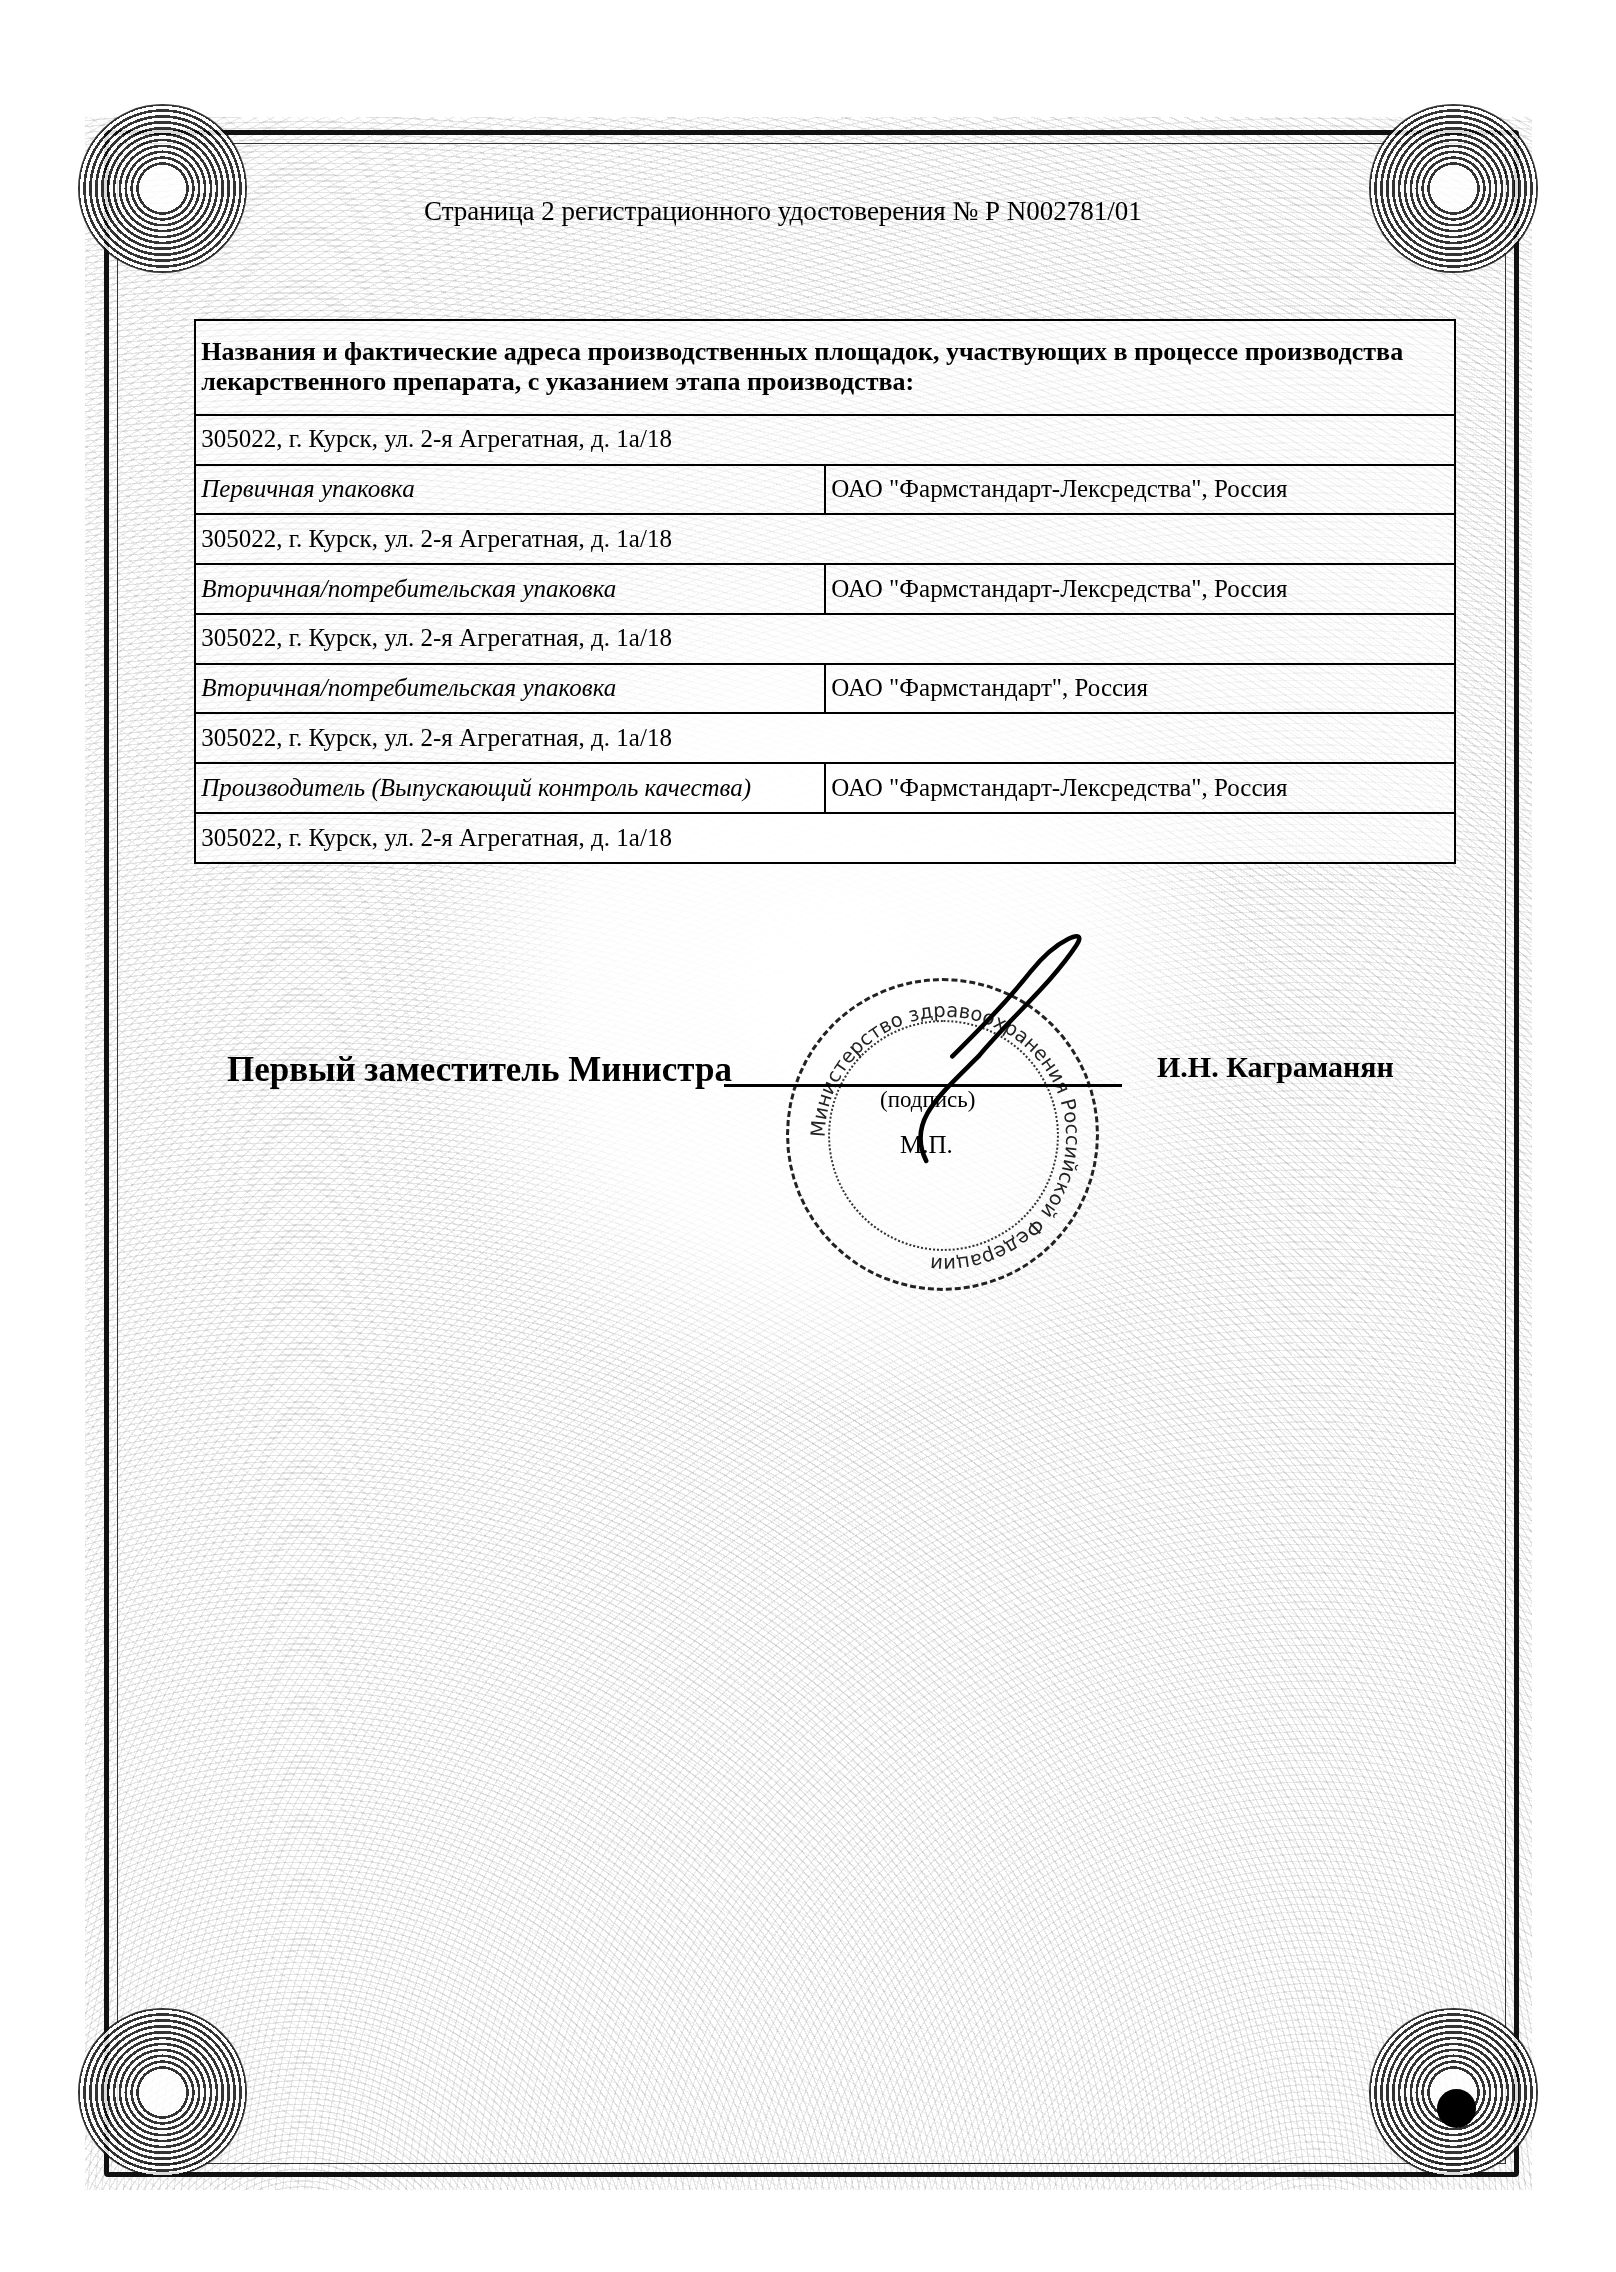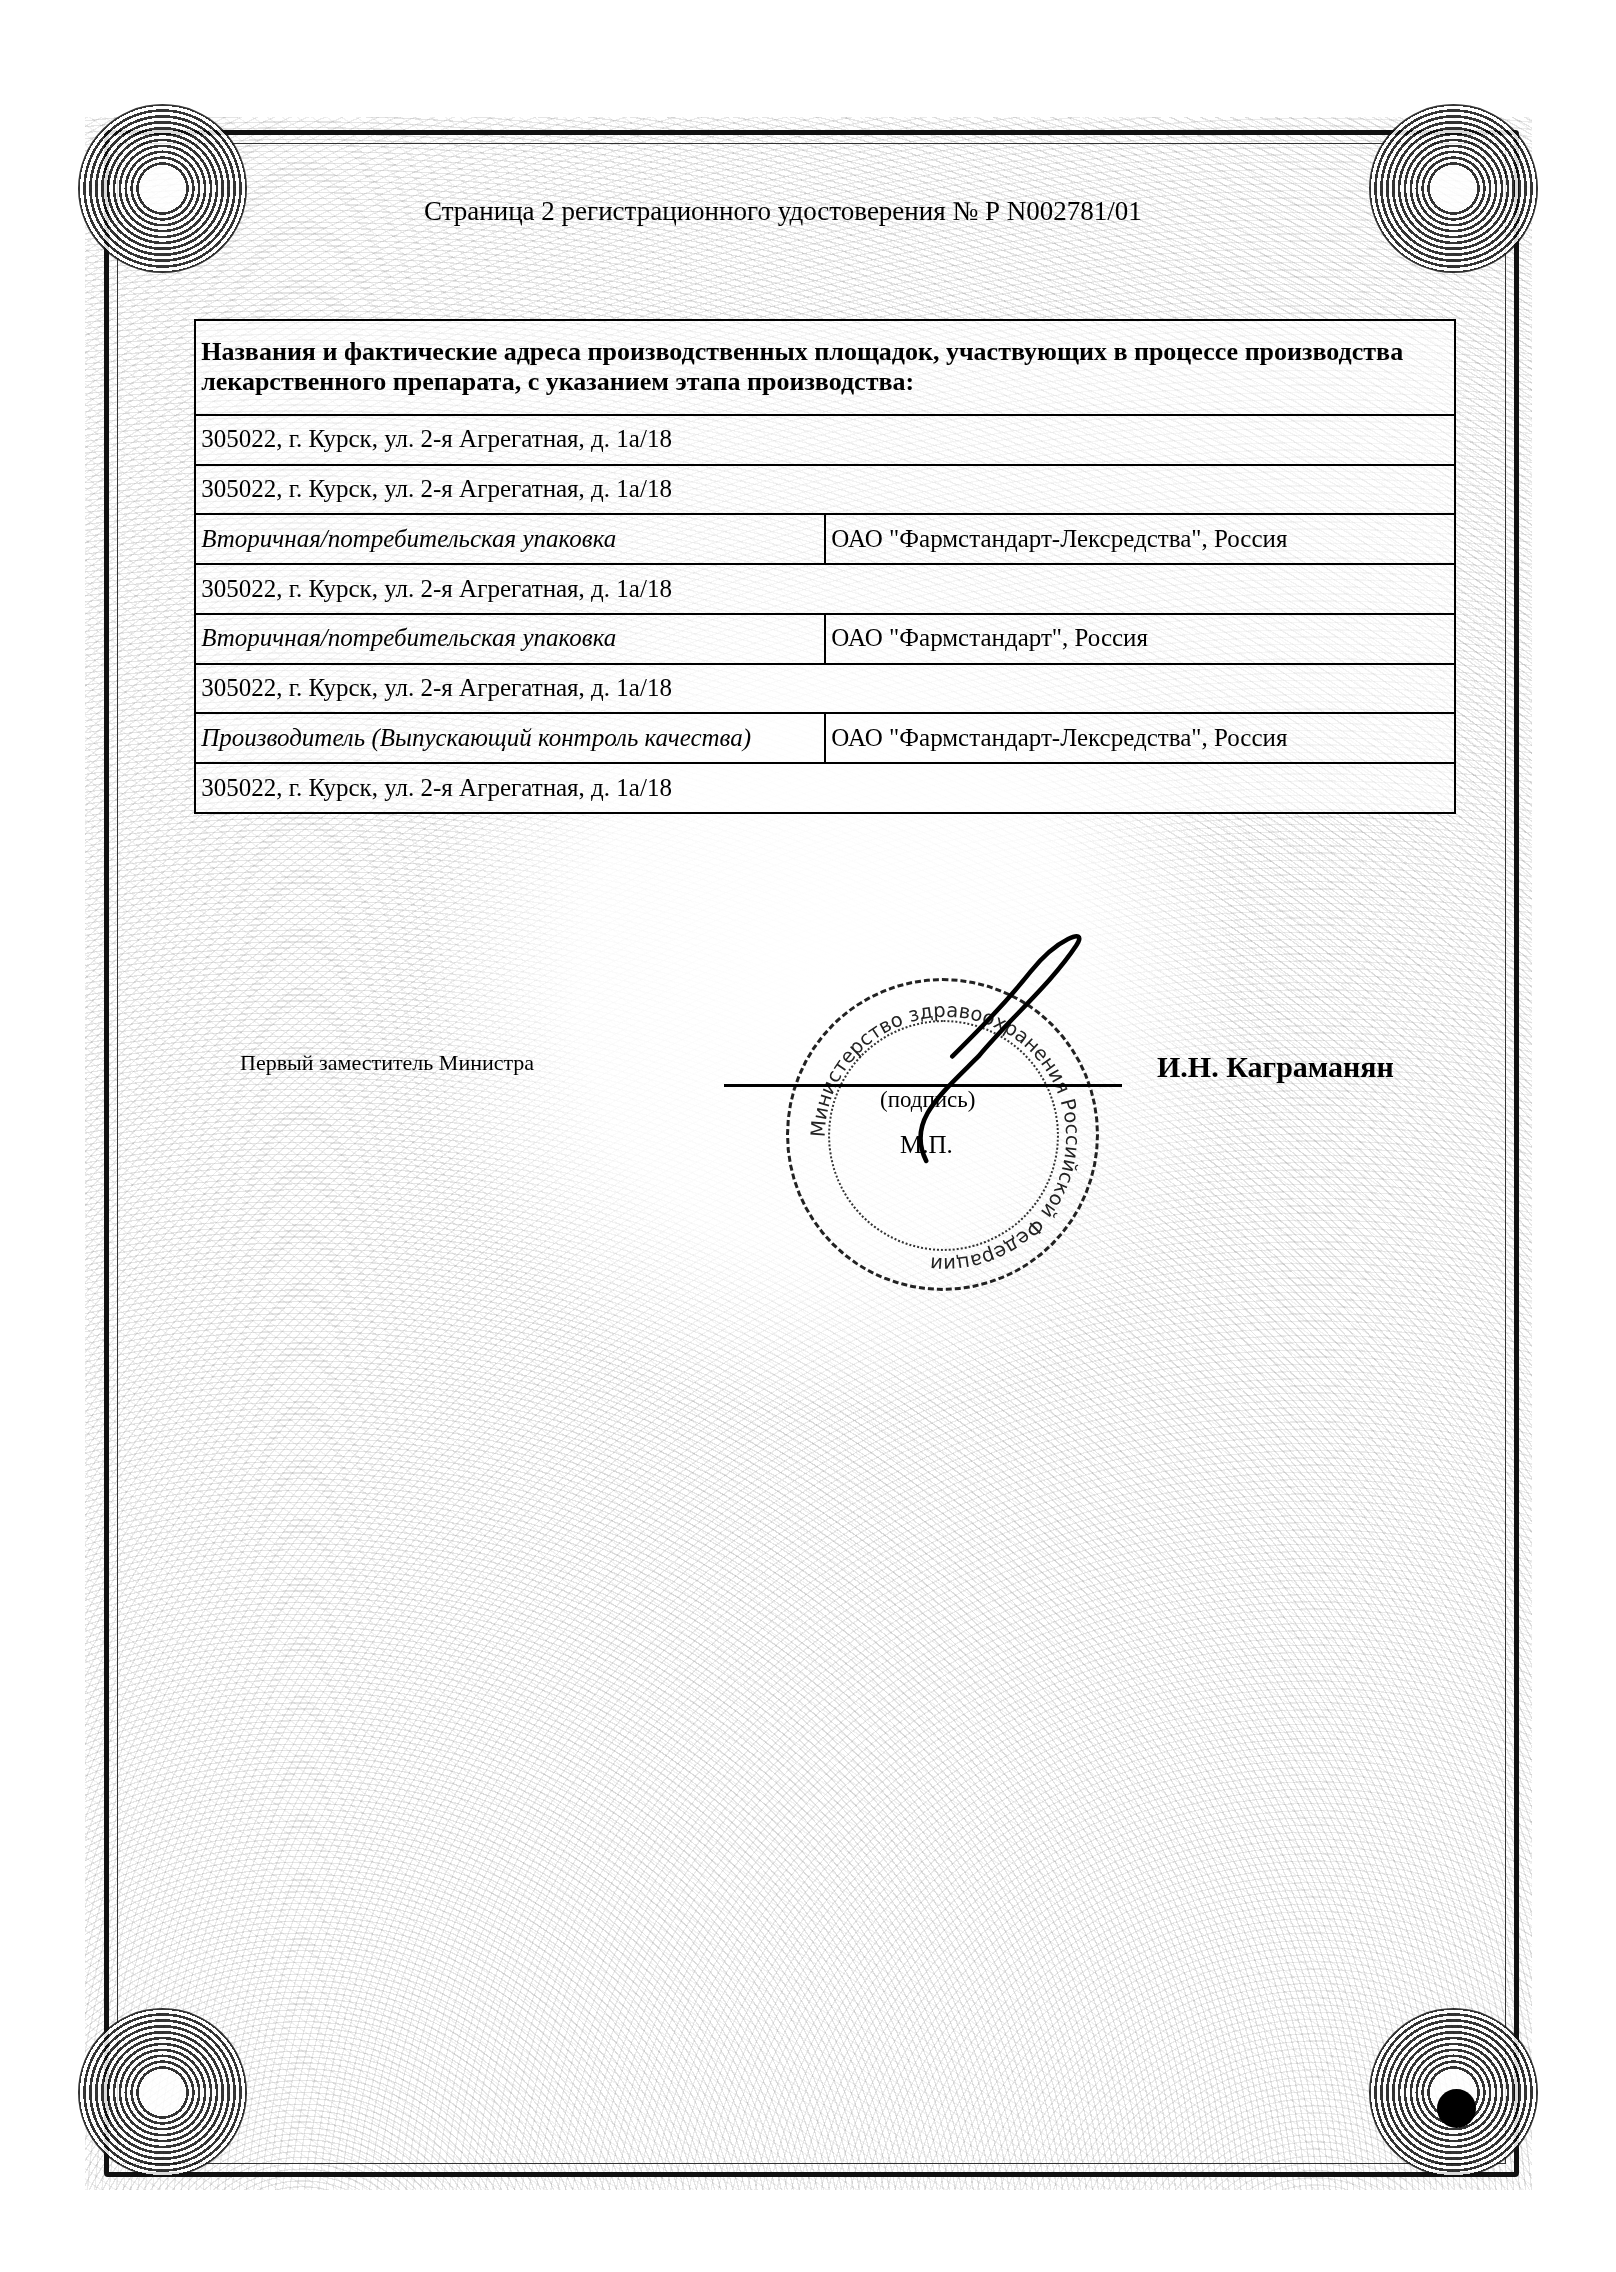--- a/index.html
+++ b/index.html
@@ -37,21 +37,21 @@
   .page-title { position: absolute; left: 424px; top: 196px; font-size: 27px; white-space: nowrap; }
 
   table.sites { position: absolute; left: 177px; top: 319px; width: 1262px; border-collapse: collapse; table-layout: fixed; margin-left: 17px; }
   table.sites td { border: 2.6px solid #000; padding: 3.9px 5.2px; font-size: 25px; line-height: 1.15; background: rgba(255,255,255,0.55); vertical-align: middle; }
   table.sites td.hdr { font-weight: bold; font-size: 26px; line-height: 1.18; height: 85px; }
   table.sites td.stage { font-style: italic; width: 652px; height: 40px; }
   table.sites td.org { height: 40px; }
   table.sites td.addr { height: 40px; }
 
   .sig-row { position: absolute; top: 1050px; left: 0; width: 1617px; }
-  .sig-title { position: absolute; left: 240px; top: 0; font-size: 22px; font-weight: normal; white-space: nowrap; }
+  .sig-title { position: absolute; left: 227px; top: 0; font-size: 35px; font-weight: bold; white-space: nowrap; }
   .sig-line { position: absolute; left: 724px; top: 34px; width: 398px; height: 2.6px; background: #000; }
   .sig-name { position: absolute; left: 1157px; top: 0; font-size: 30px; font-weight: bold; white-space: nowrap; }
 
   .seal { position: absolute; left: 786px; top: 978px; width: 313px; height: 313px; border-radius: 50%;
     border: 3.9px dashed #222; box-sizing: border-box; }
   .seal::before { content: ""; position: absolute; left: 39px; top: 39px; width: 227px; height: 227px; border-radius: 50%; border: 2.6px dotted #333; }
   .seal-text { position: absolute; left: 0; top: 0; width: 313px; height: 313px; }
   .sig-label { position: absolute; left: 880px; top: 1087px; font-size: 23px; white-space: nowrap; }
   .mp-label { position: absolute; left: 900px; top: 1131px; font-size: 25px; white-space: nowrap; }
   .signature { position: absolute; left: 900px; top: 926px; width: 209px; height: 274px; }
@@ -75,20 +75,24 @@
   <table class="sites">
     <tbody>
         <tr>
       <td class="hdr" colspan="2">Названия и фактические адреса производственных площадок, участвующих в процессе производства лекарственного препарата, с указанием этапа производства:</td>
     </tr>
 
     <tr>
       <td class="addr" colspan="2">305022, г. Курск, ул. 2-я Агрегатная, д. 1а/18</td>
     </tr>
 
+    <tr>
+      <td class="stage">Первичная упаковка</td>
+      <td class="org">ОАО "Фармстандарт-Лексредства", Россия</td>
+    </tr>
     <tr>
       <td class="addr" colspan="2">305022, г. Курск, ул. 2-я Агрегатная, д. 1а/18</td>
     </tr>
 
     <tr>
       <td class="stage">Вторичная/потребительская упаковка</td>
       <td class="org">ОАО "Фармстандарт-Лексредства", Россия</td>
     </tr>
     <tr>
       <td class="addr" colspan="2">305022, г. Курск, ул. 2-я Агрегатная, д. 1а/18</td>

